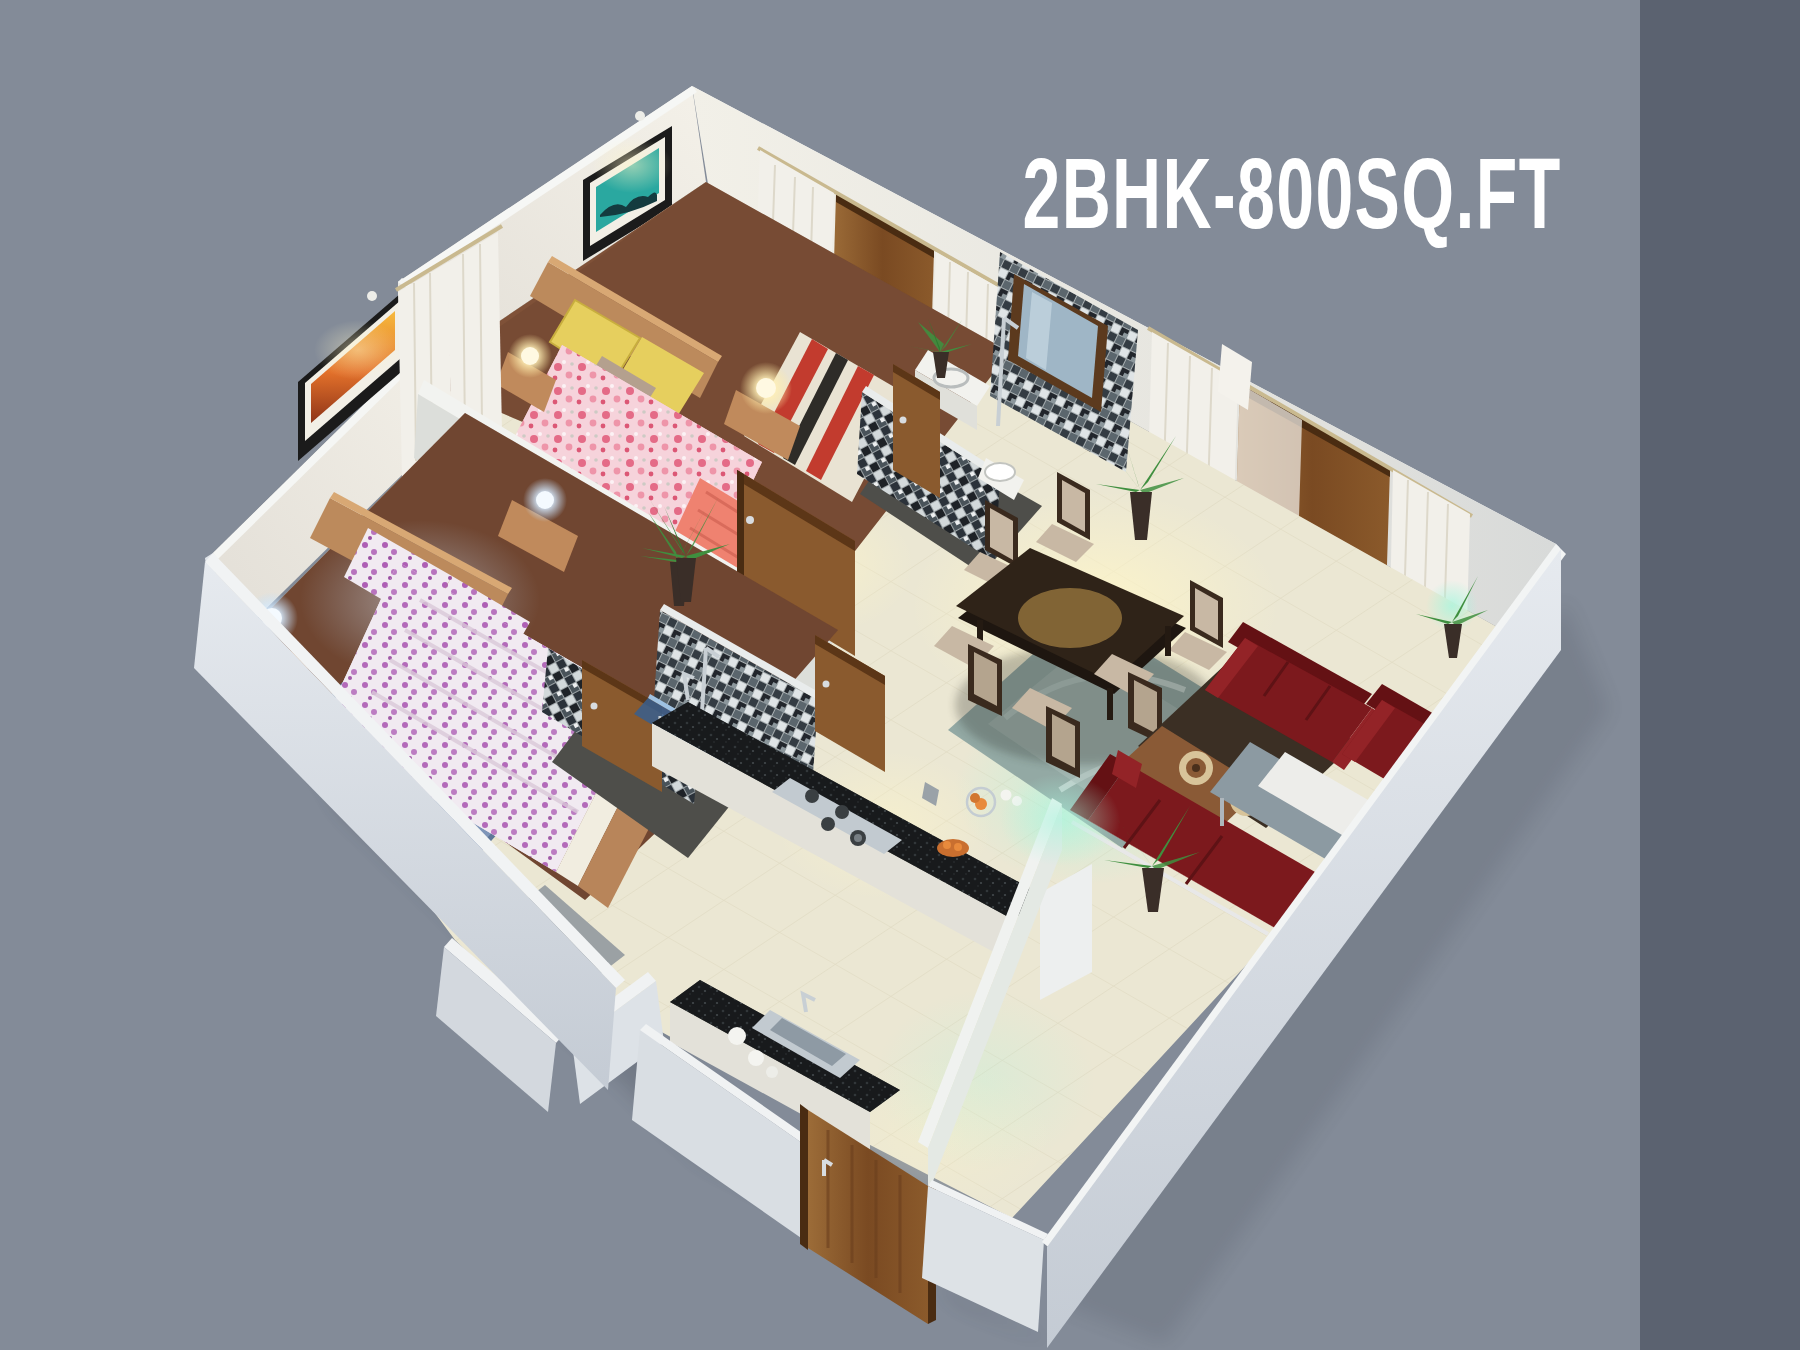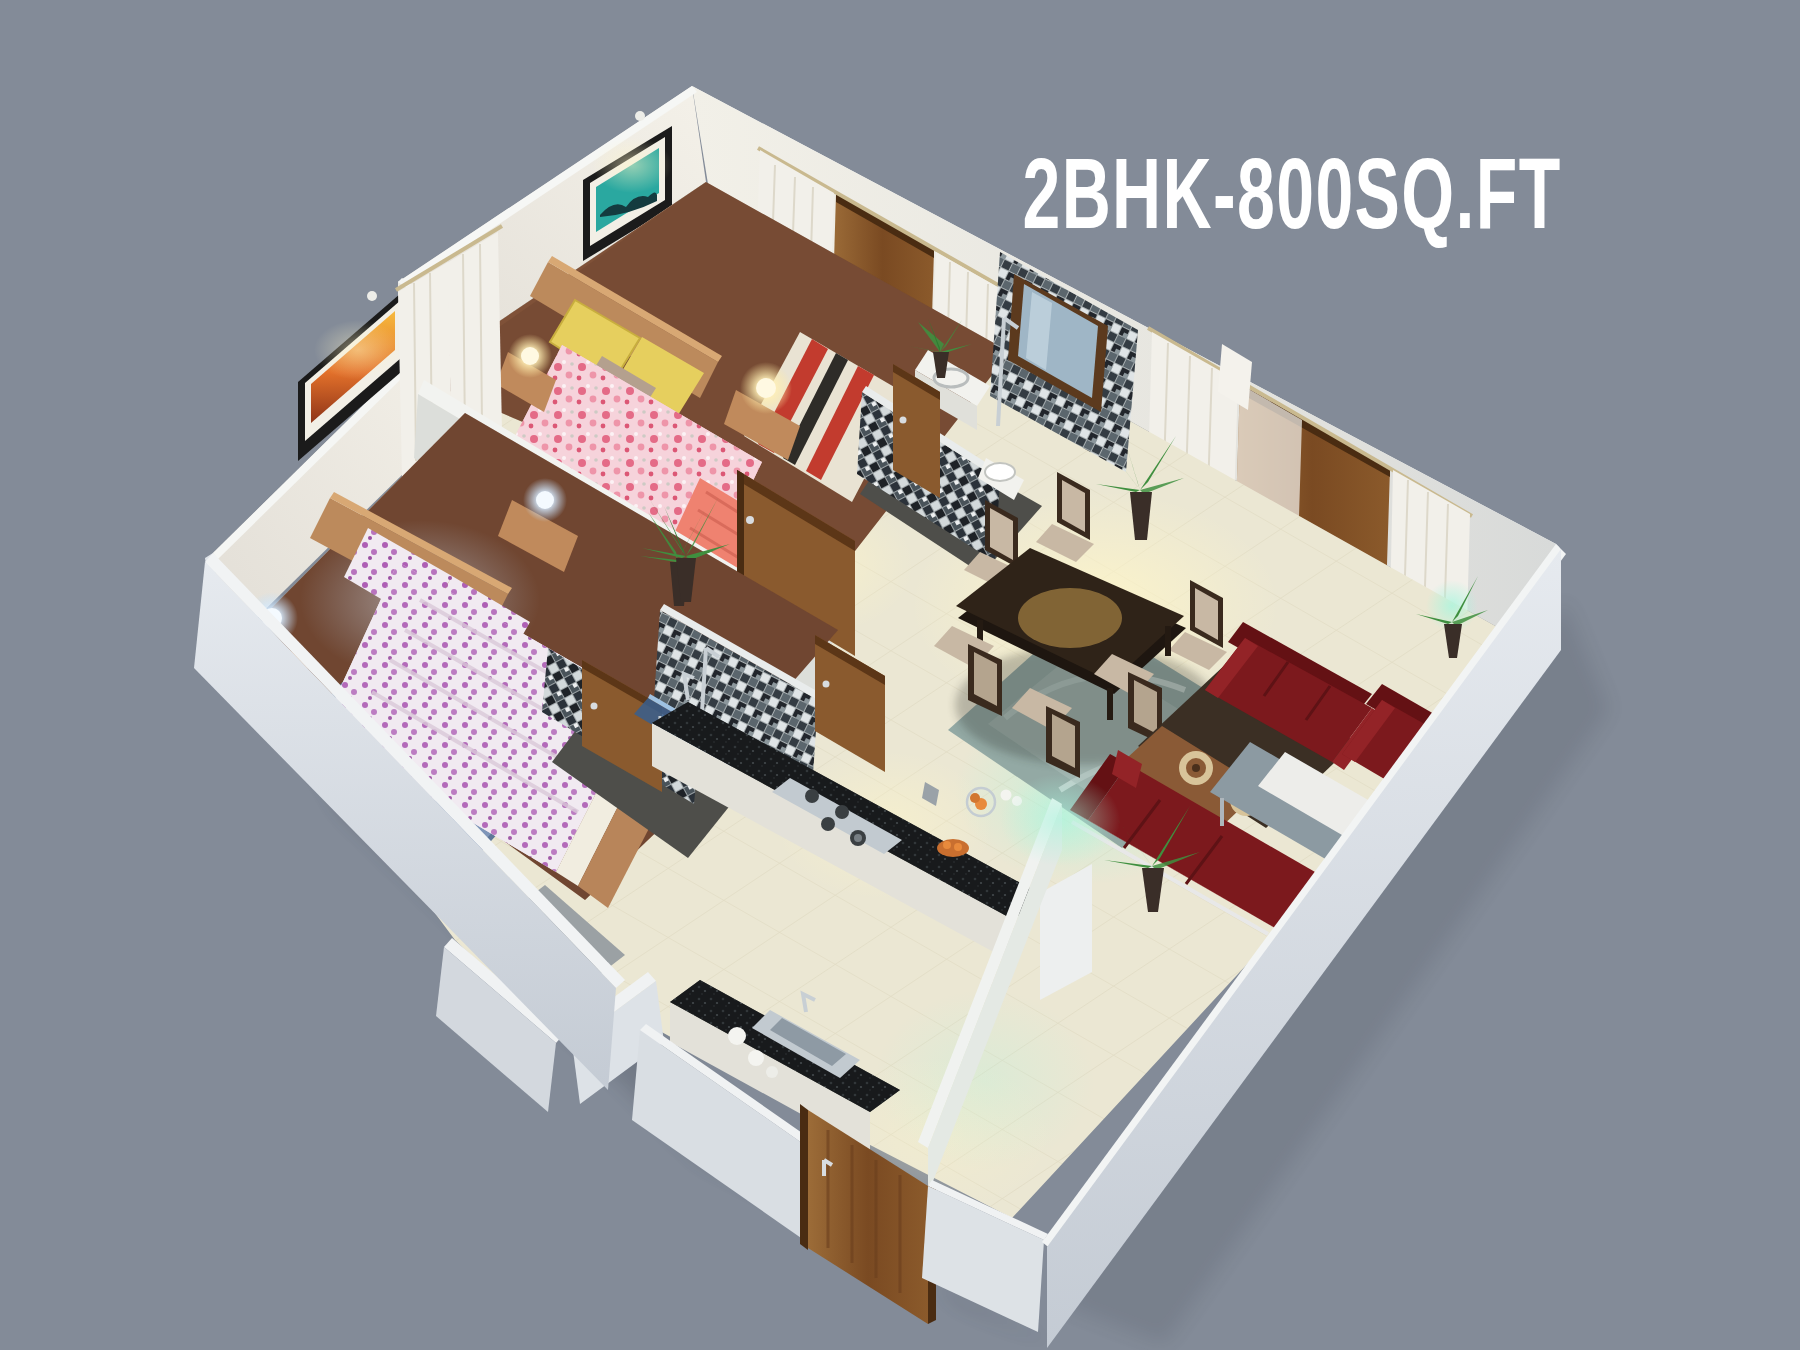--- a/index.html
+++ b/index.html
@@ -1,16 +1,16 @@
 <!DOCTYPE html>
 <html><head>
 <meta charset="utf-8">
 <style>
   html,body{margin:0;padding:0;background:#5b6270;}
-  .stage{position:relative;width:1800px;height:1350px;overflow:hidden;font-family:"Liberation Sans",sans-serif;}
+  .stage{position:relative;width:1640px;height:1350px;overflow:hidden;font-family:"Liberation Sans",sans-serif;}
   svg{display:block;width:1800px;height:1350px;}
   .title-text{font-family:"Liberation Sans",sans-serif;font-weight:bold;}
 </style>
 </head>
 <body>
 
 <div class="stage">
 <svg viewBox="0 0 1800 1350" xmlns="http://www.w3.org/2000/svg">
   <defs>
     <linearGradient id="gWallNE" x1="0" y1="0" x2="1" y2="0">

